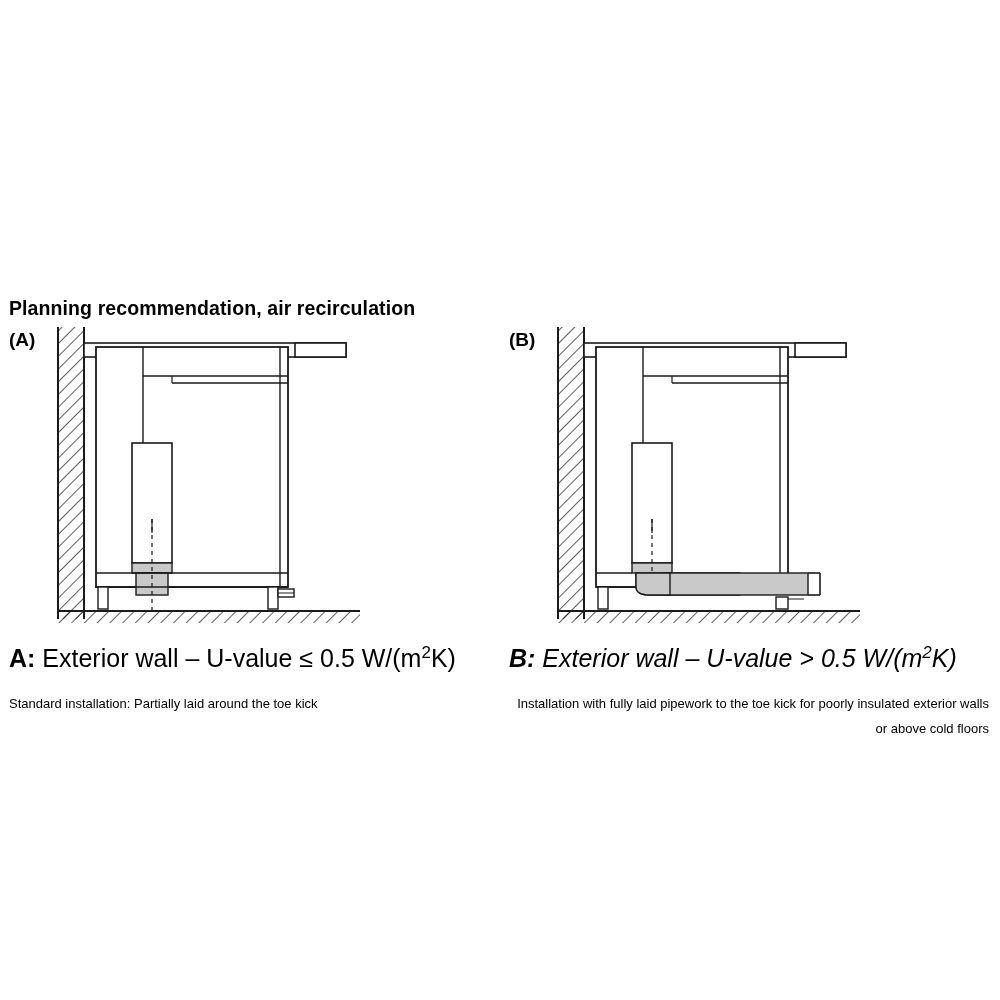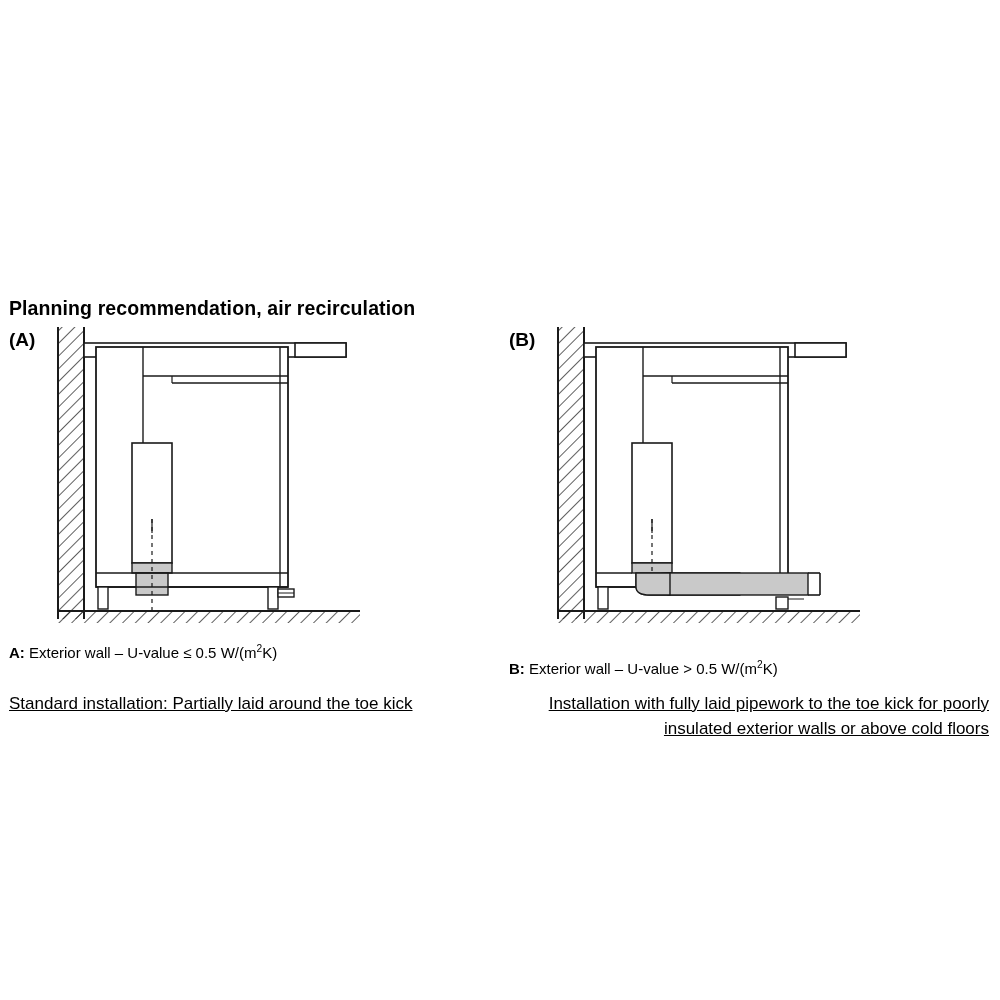--- a/index.html
+++ b/index.html
@@ -33,33 +33,32 @@
     position: absolute;
     font-size: 19px;
     font-weight: bold;
     white-space: nowrap;
   }
   #label-a { left: 9px; top: 286px; }
   #label-b { left: 509px; top: 286px; }
 
   .caption {
     position: absolute;
-    font-size: 15px;
+    font-size: 25px;
     white-space: nowrap;
     text-align: center;
   }
   .caption b { font-weight: bold; }
   #caption-a { left: 9px; top: 601px; }
-  #caption-b { left: 509px; top: 617px; }
+  #caption-b { left: 509px; top: 601px; font-style: italic; }
 
   .body-text {
     position: absolute;
-    font-size: 17px;
+    font-size: 13px;
     line-height: 25px;
-    text-decoration: underline;
   }
   #body-a { left: 9px; top: 648px; width: 460px; }
   #body-b { left: 509px; top: 648px; width: 480px; text-align: right; }
 
   sup { font-size: 0.68em; vertical-align: super; line-height: 0; }
 
   svg { display: block; }
   .diagram {
     position: absolute;
     top: 280px;

